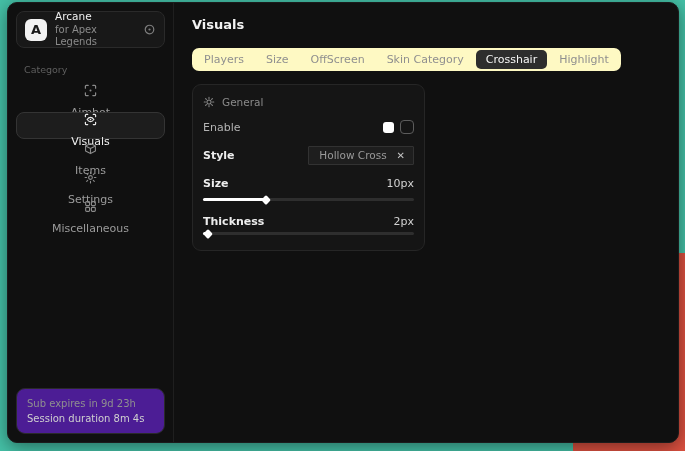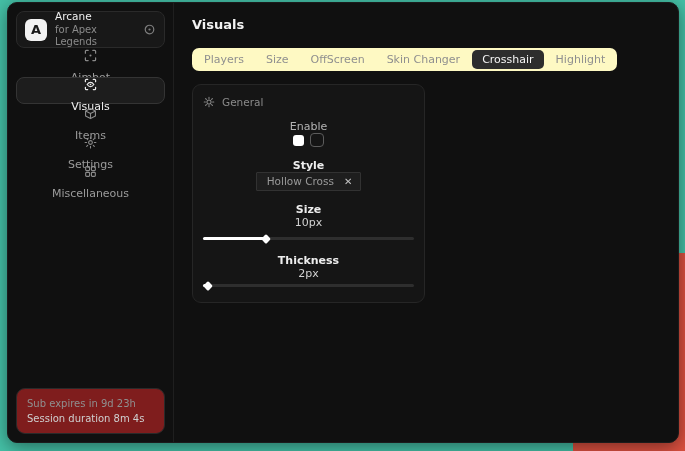--- a/index.html
+++ b/index.html
@@ -27,38 +27,38 @@
   .category-label { color:#5f5f5f; font-size:9.5px; margin:16px 0 8px 8px; }
 
   .nav-item { display:flex; align-items:center; gap:9px; height:27px; padding:0 9px;
     color:#9b9b9b; font-size:11px; border-radius:8px; margin-bottom:2px;
     border:1px solid transparent; cursor:pointer;flex-direction:column; }
   .nav-item .nico { display:flex; align-items:center; color:#8a8a8a; }
   .nav-item.selected { background:#1d1d1d; border-color:#343434; color:#f2f2f2; }
   .nav-item.selected .nico { color:#e8e8e8; }
 
   .sidebar-spacer { flex:1; }
-  .stats-card { border:1px solid #2a2a2a; background:#7f1d1d; border-radius:9px;
+  .stats-card { border:1px solid #2a2a2a; background:#4c1d95; border-radius:9px;
     padding:7px 10px; line-height:1.5; }
   .stats-line1 { color:#8f8f8f; font-size:10px; }
   .stats-line2 { color:#cfcfcf; font-size:10px; }
 
   
   .main { flex:1; padding:14px 0 0 18px; position:relative; }
   .page-title { color:#f2f2f2; font-size:13px; font-weight:bold; margin-bottom:16px; }
 
   .tabbar { display:inline-flex; align-items:center; background:#fef9c3; border-radius:7px;
     padding:2px; gap:2px; }
   .tab { color:#8f8f8f; font-size:11px; padding:3px 10px; border-radius:5px; cursor:pointer; white-space:nowrap; }
   .tab.selected { background:#2d2d2d; color:#f5f5f5; }
 
   .card { margin-top:13px; width:233px; background:#151515; border:1px solid #262626;
     border-radius:9px; padding:9px 10px 13px 10px; }
   .card-head { display:flex; align-items:flex-start; gap:7px; color:#8a8a8a; font-size:10.5px; margin:2px 0 12px 0; }
-  .row { display:flex; align-items:center; justify-content:space-between; margin-bottom:12px;flex-direction:column; }
+  .row { display:flex; align-items:center; justify-content:space-between; margin-bottom:12px; }
   .lbl-dim { color:#b3b3b3; font-size:11px; }
   .lbl { color:#ededed; font-size:11px; font-weight:bold; }
   .val { color:#d2d2d2; font-size:11px; }
 
   .enable-controls { display:flex; align-items:center; gap:6px; }
   .swatch { width:11px; height:11px; border-radius:3px; cursor:pointer; }
   .checkbox { width:14px; height:14px; border:1.5px solid #5c5c5c; border-radius:4px;
     background:transparent; cursor:pointer; }
 
   .style-btn { display:flex; align-items:center; gap:10px; background:#1e1e1e;
@@ -93,20 +93,21 @@
         <div class="profile-sub">for Apex Legends</div>
       </div>
       <div class="pin-btn">
         <svg width="13" height="13" viewBox="0 0 14 14" fill="none" stroke="currentColor" stroke-width="1.3">
           <circle cx="7" cy="7" r="4.6"></circle>
             <circle cx="7" cy="7" r="1.2" fill="currentColor" stroke="none"></circle>
         </svg>
       </div>
     </div>
 
+    <div class="category-label">Category</div>
 
     <div class="nav-item">
       <span class="nico">
         <svg width="13" height="13" viewBox="0 0 14 14" fill="none" stroke="currentColor" stroke-width="1.3" stroke-linecap="round">
           <path d="M1.5 4.5v-2a1 1 0 0 1 1-1h2"></path>
             <path d="M9.5 1.5h2a1 1 0 0 1 1 1v2"></path>
           <path d="M12.5 9.5v2a1 1 0 0 1-1 1h-2"></path>
             <path d="M4.5 12.5h-2a1 1 0 0 1-1-1v-2"></path>
           <circle cx="7" cy="7" r="1.1" fill="currentColor" stroke="none"></circle>
         </svg>
@@ -168,21 +169,21 @@
     </div>
   </div>
 
   <div class="main">
     <div class="page-title">Visuals</div>
 
     <div class="tabbar">
       <div class="tab">Players</div>
       <div class="tab">Size</div>
       <div class="tab">OffScreen</div>
-      <div class="tab">Skin Changer</div>
+      <div class="tab">Skin Category</div>
       <div class="tab selected">Crosshair</div>
       <div class="tab">Highlight</div>
     </div>
 
     <div class="card">
       <div class="card-head">
         <span>
           <svg width="12" height="12" viewBox="0 0 14 14" fill="none" stroke="currentColor" stroke-width="1.2" stroke-linecap="round">
             <circle cx="7" cy="7" r="2.4"></circle>
             <path d="M7 1.4v1.4M7 11.2v1.4M1.4 7h1.4M11.2 7h1.4M3 3l1 1M10 10l1 1M11 3l-1 1M4 10l-1 1"></path>

